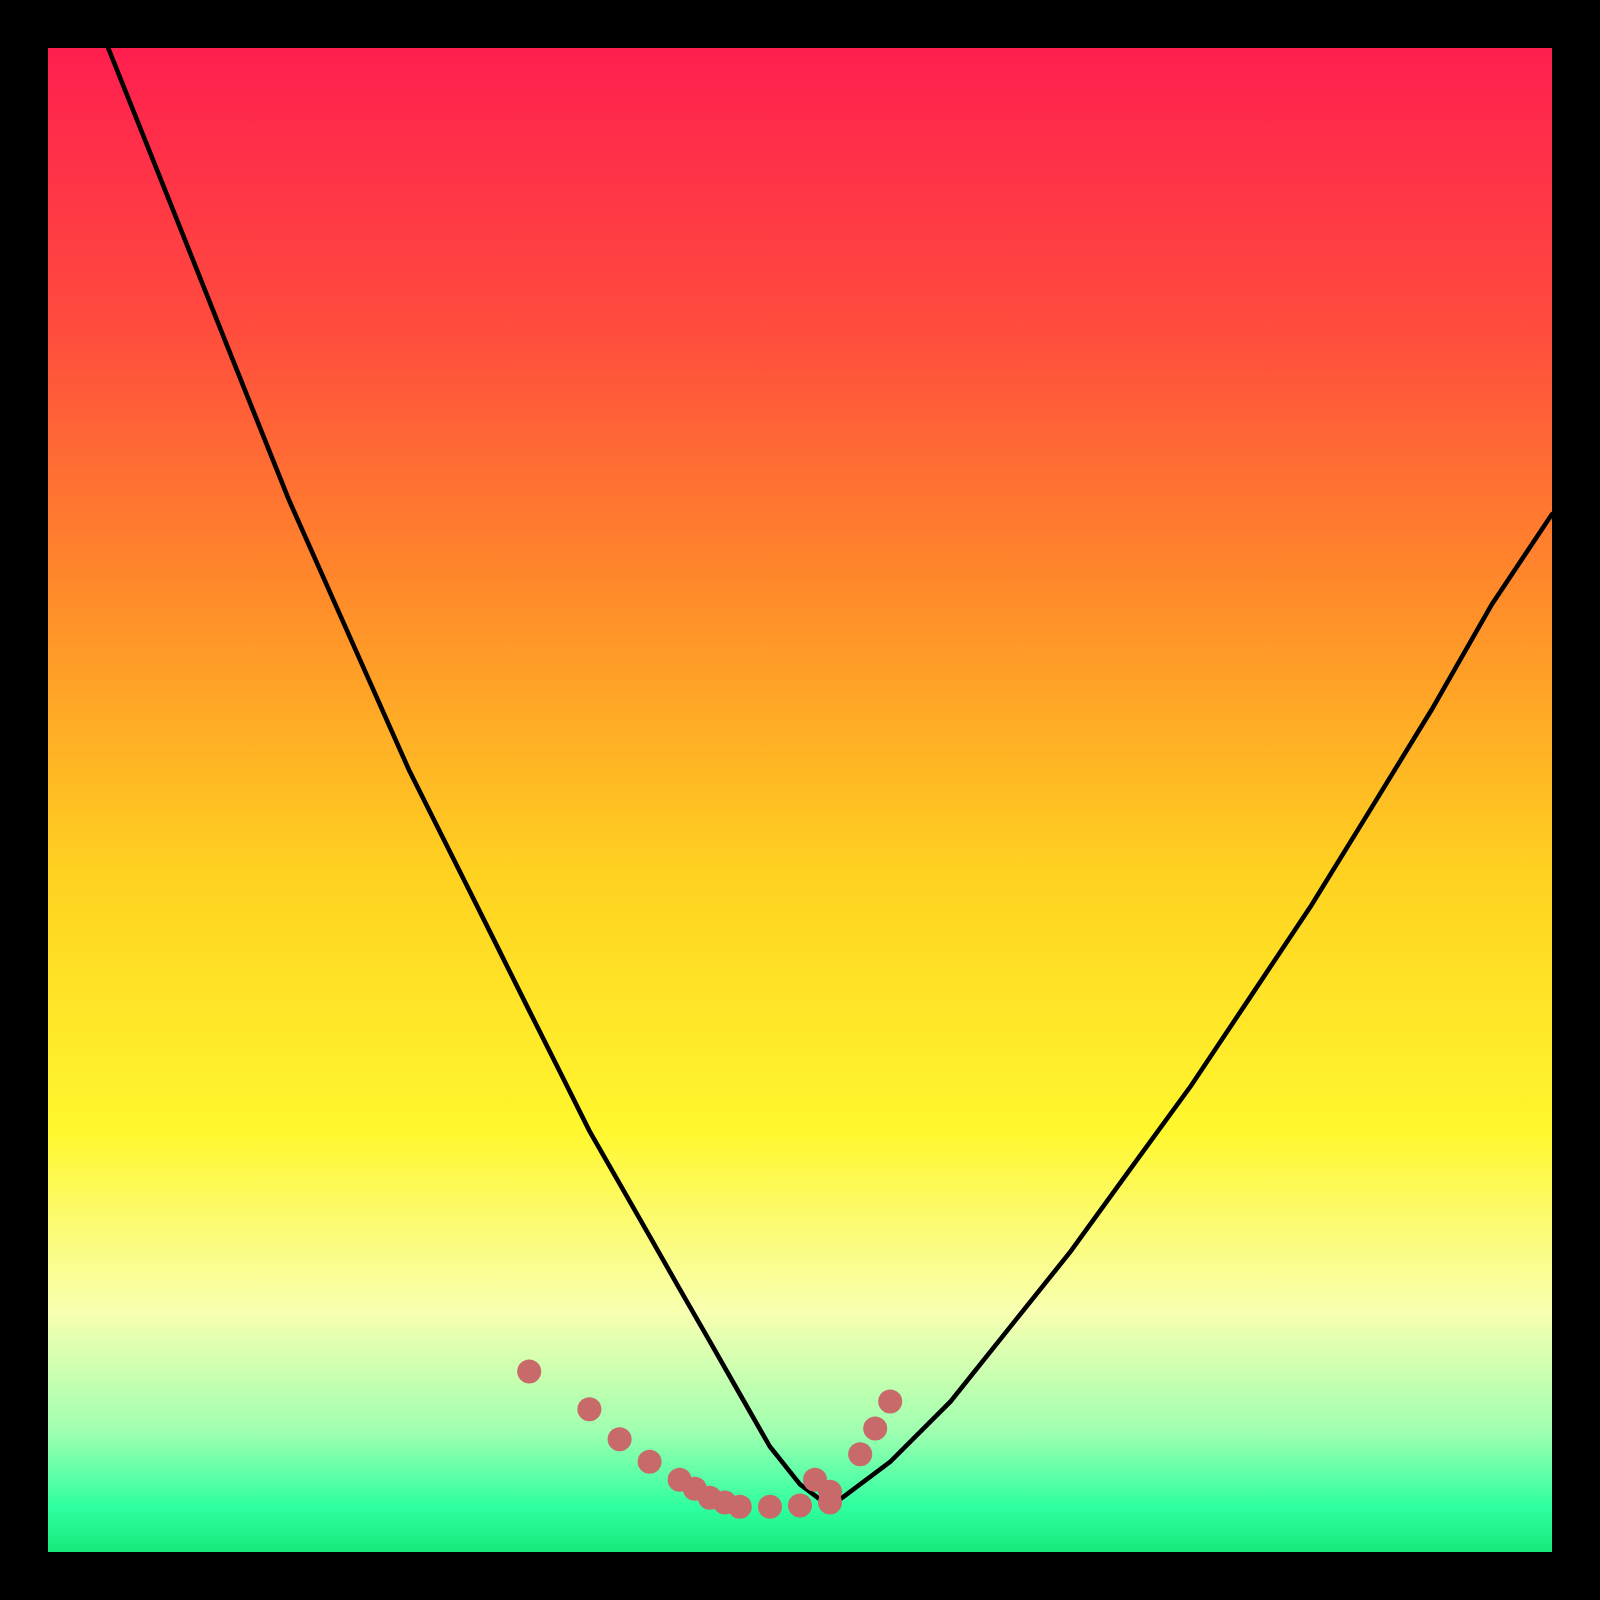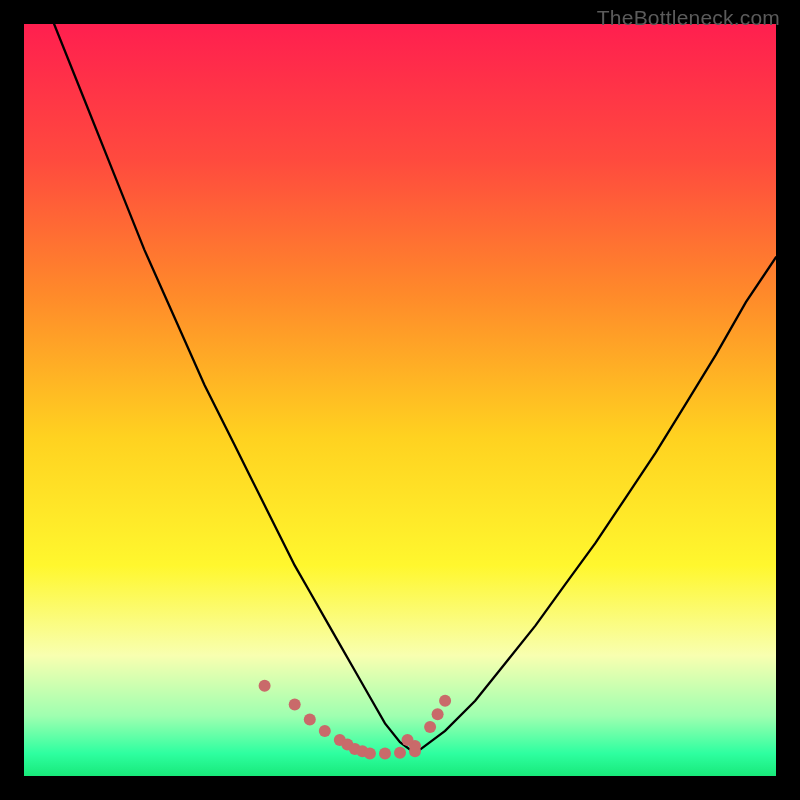--- a/index.html
+++ b/index.html
@@ -75,14 +75,13 @@
           <circle cx="376.0" cy="728.7" r="6" fill="#c96a6a"></circle>
           <circle cx="391.0" cy="727.2" r="6" fill="#c96a6a"></circle>
           <circle cx="391.0" cy="721.9" r="6" fill="#c96a6a"></circle>
           <circle cx="383.5" cy="715.9" r="6" fill="#c96a6a"></circle>
           <circle cx="406.1" cy="703.1" r="6" fill="#c96a6a"></circle>
           <circle cx="413.6" cy="690.3" r="6" fill="#c96a6a"></circle>
           <circle cx="421.1" cy="676.8" r="6" fill="#c96a6a"></circle>
         </g>
     </svg>
   </div>
-  <div class="watermark">TheBottleneck.com</div>
 </div>
 
 </body></html>

